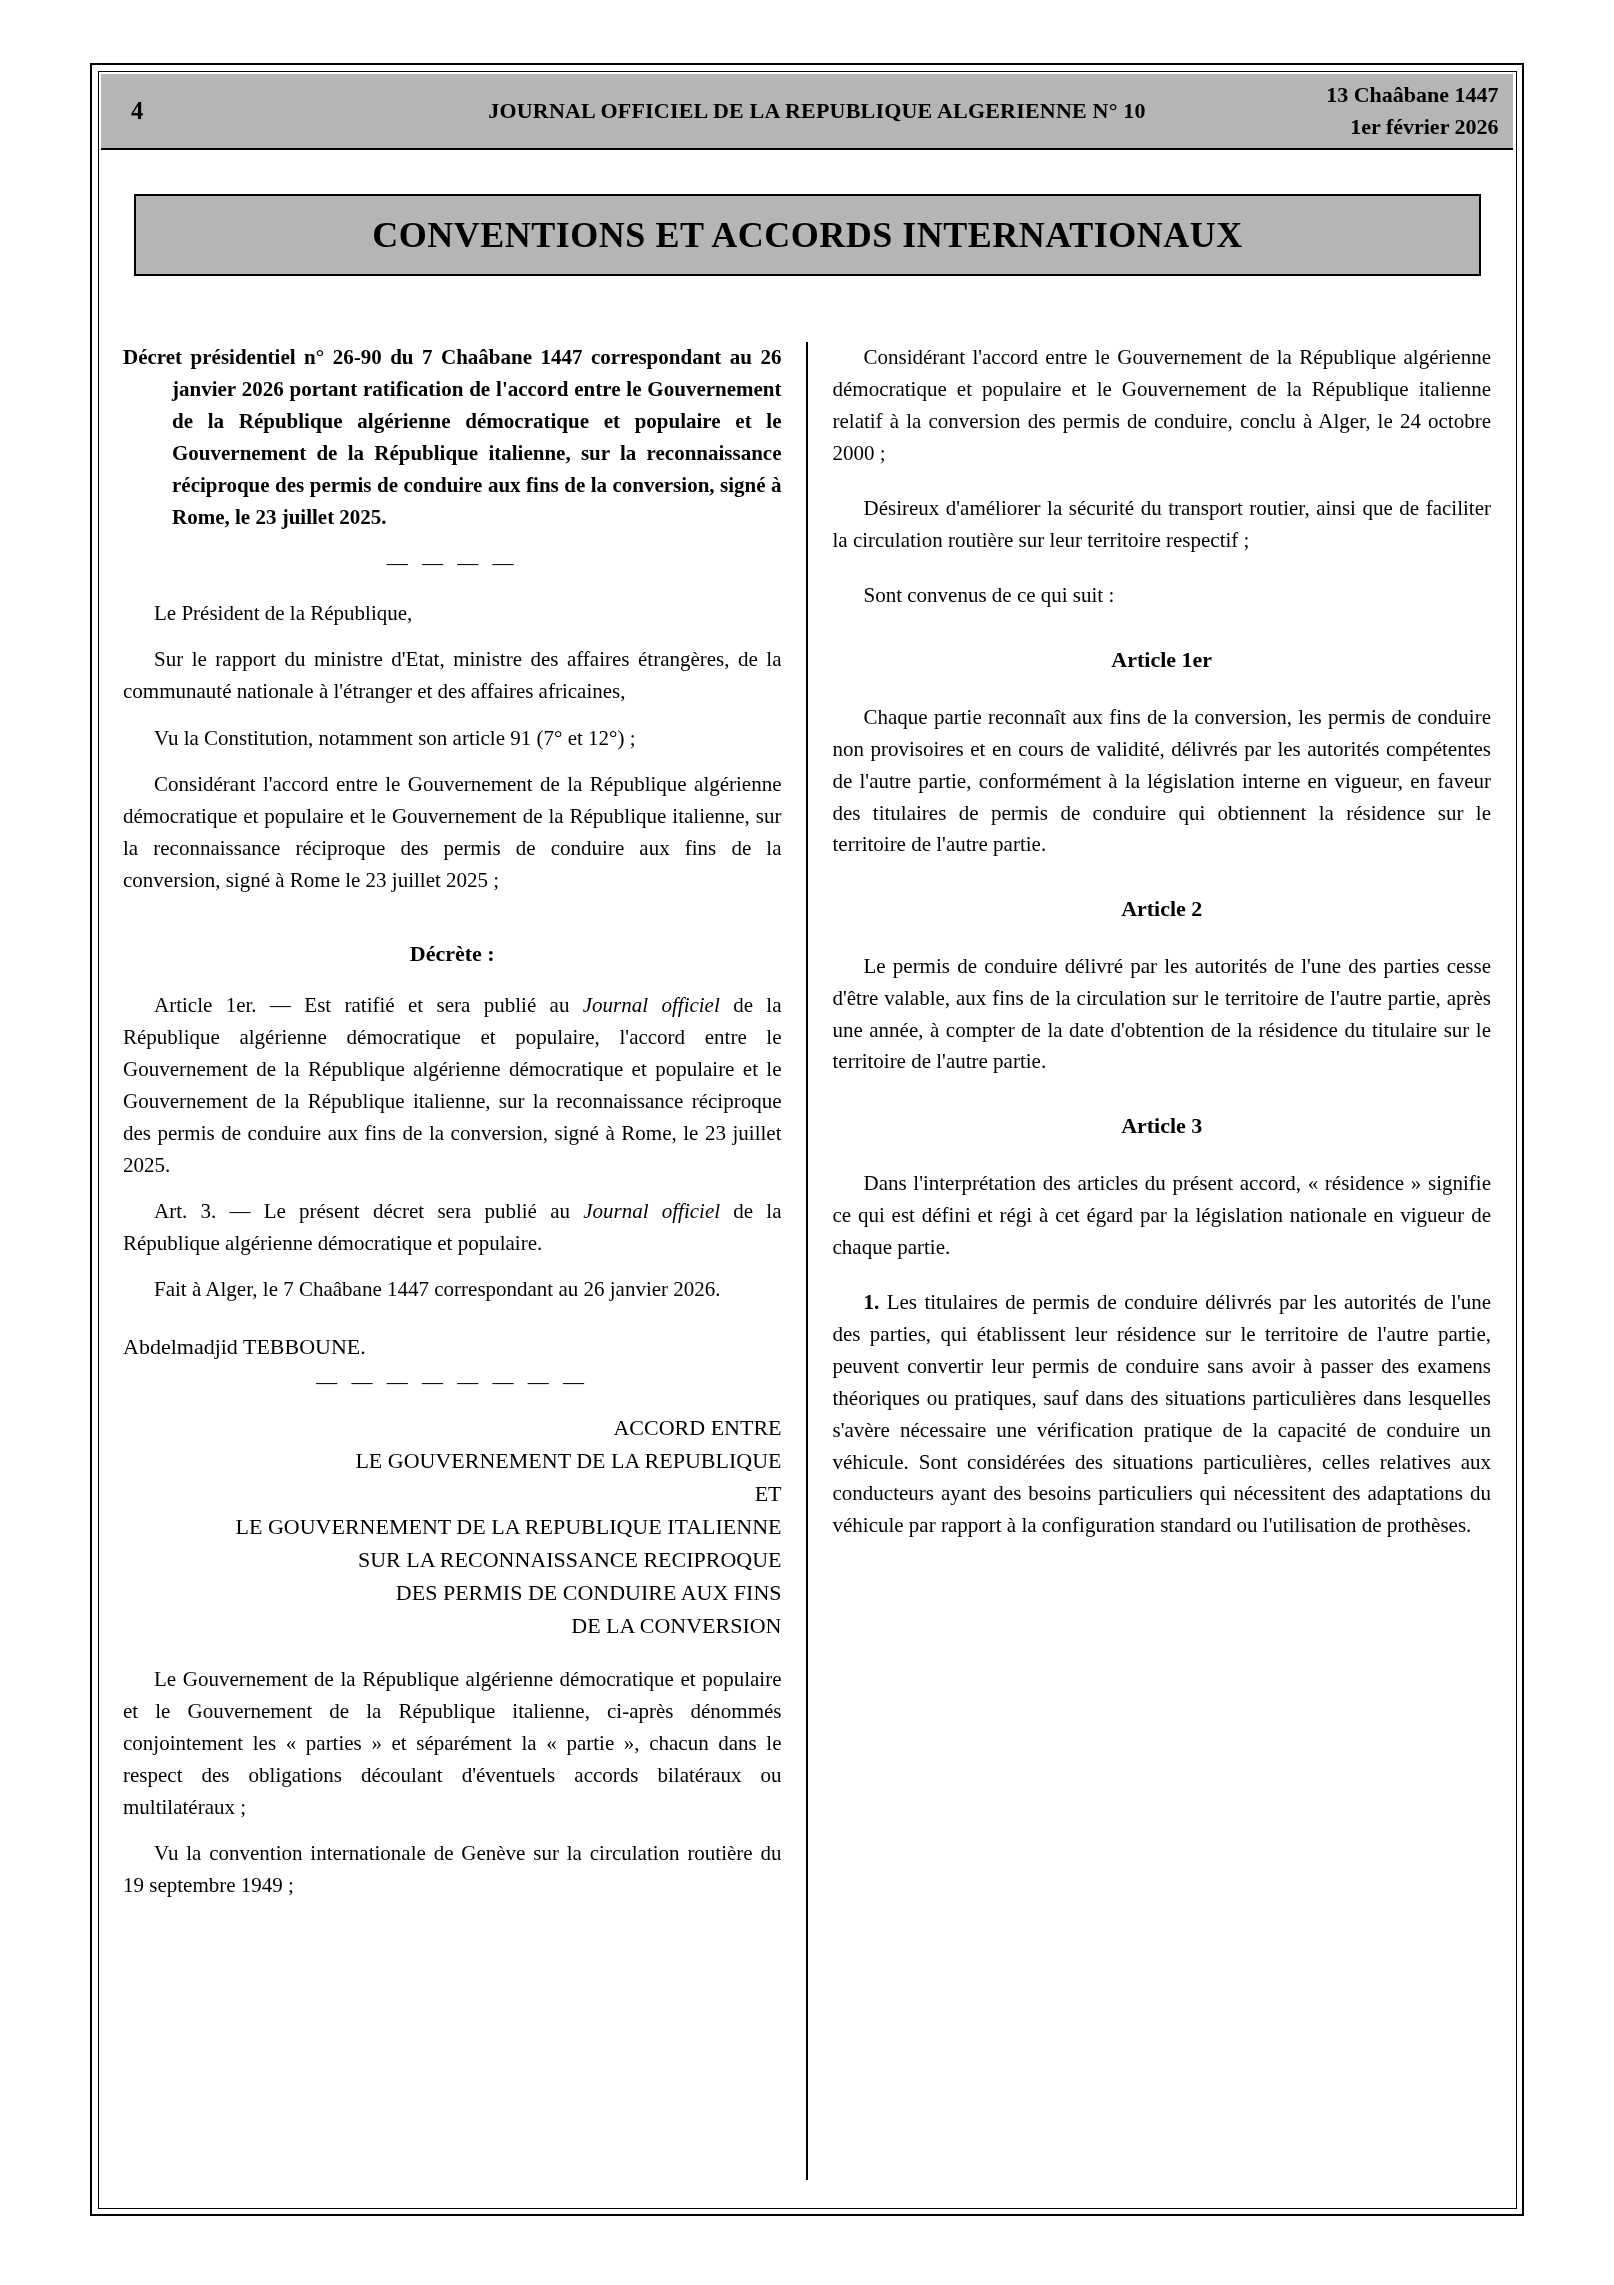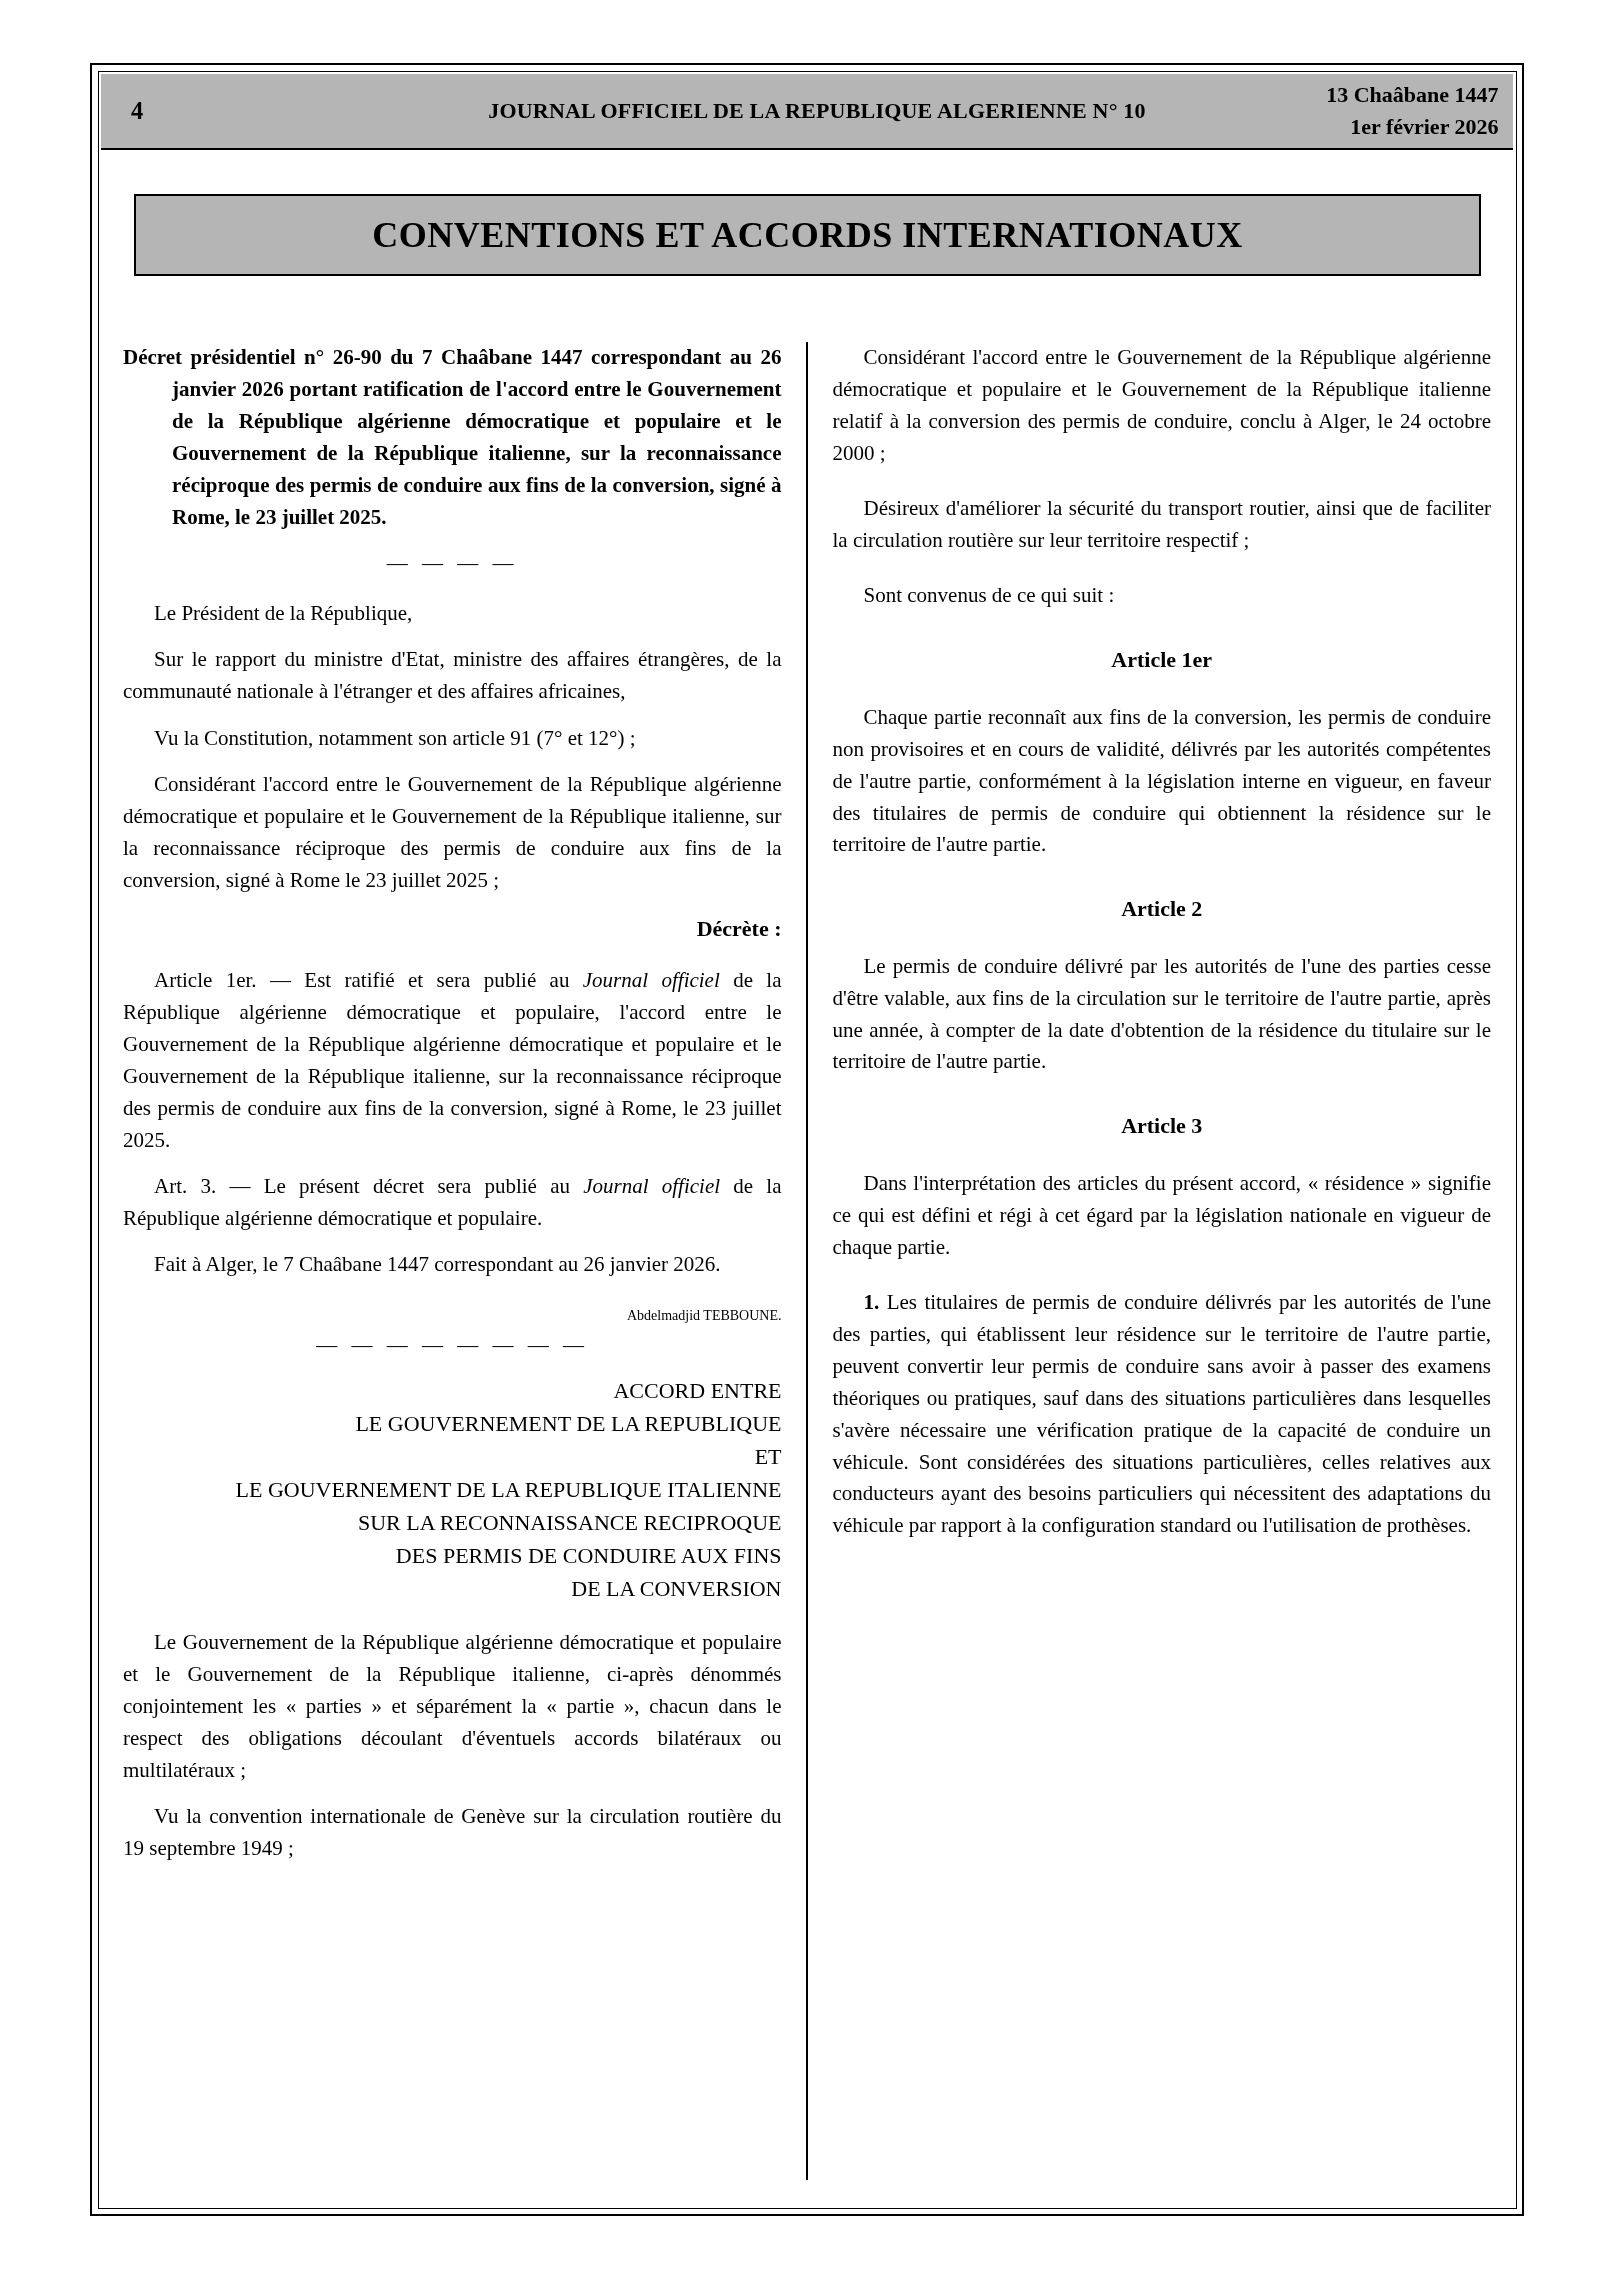--- a/index.html
+++ b/index.html
@@ -155,28 +155,28 @@
     margin: 5.4px 0 18px 0;
   }
   .sep-long {
     text-align: center;
     letter-spacing: 4.5px;
     font-size: 21px;
     margin: 1.8px 0 12.7px 0;
   }
 
   .decrete {
-    text-align: right;
-    font-weight: bold;
-    font-size: 22px;
-    margin: 15px 0 20px 0;
+    text-align: center;
+    font-weight: bold;
+    font-size: 22px;
+    margin: 40px 0 20px 0;
   }
   .signature {
-    text-align: right;
-    font-size: 14px;
+    text-align: left;
+    font-size: 22px;
     margin: 23.5px 0 3.6px 0;
   }
   .accord-title {
     text-align: right;
     font-size: 22px;
     line-height: 1.5;
     margin: 5.4px 0 22px 0;
   }
   .article-head {
     text-align: center;

